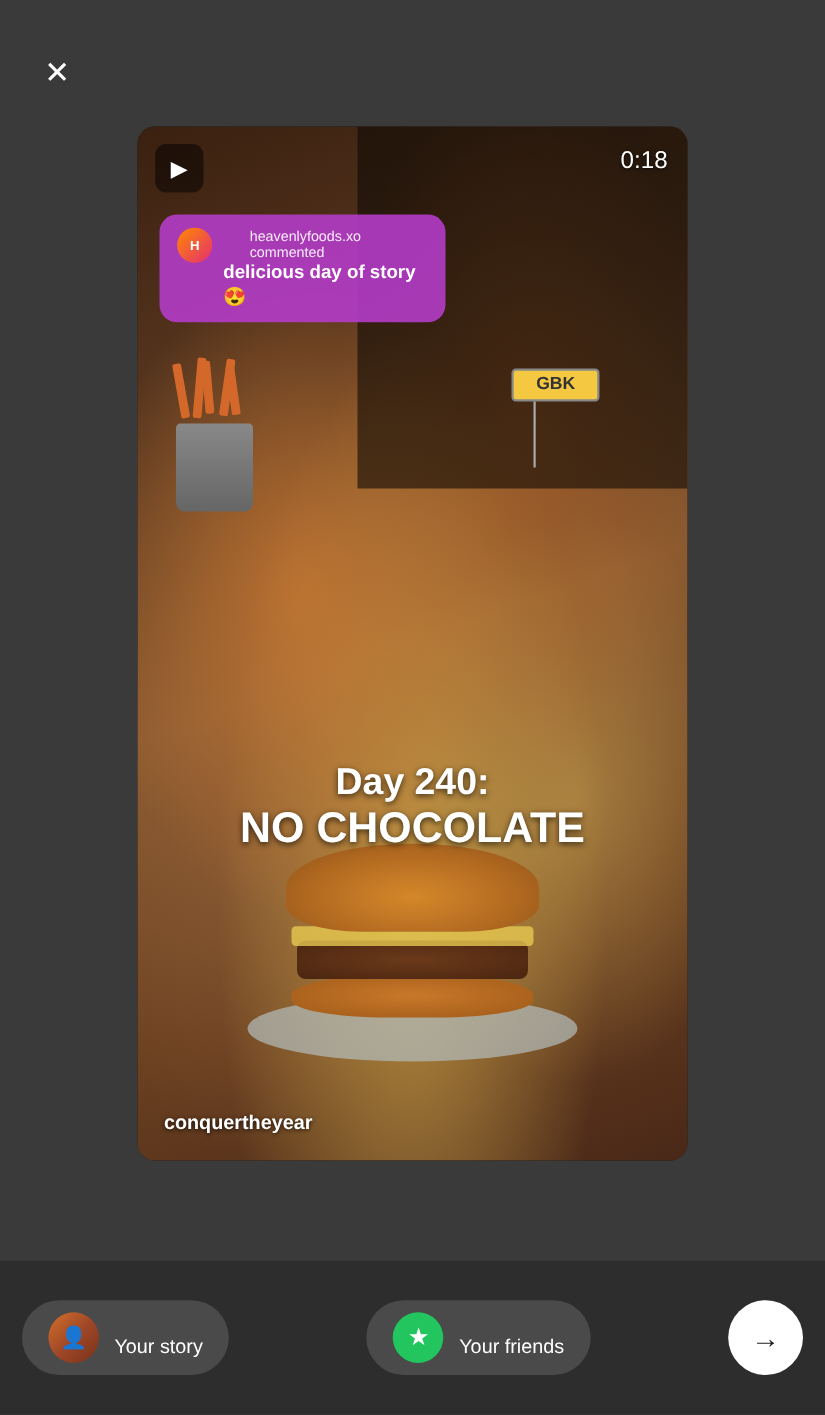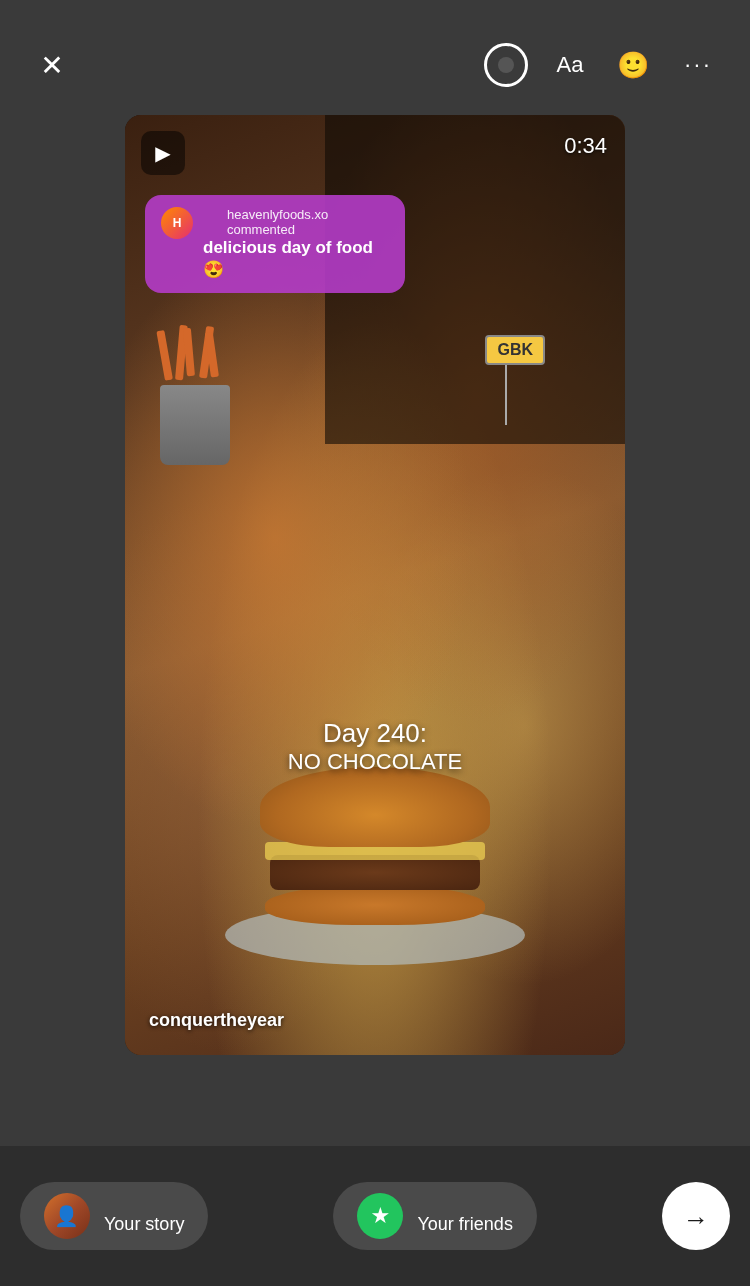--- a/index.html
+++ b/index.html
@@ -213,21 +213,21 @@
       width: 2px;
       height: 60px;
       background: #aaa;
       margin-left: 20px;
     }
 
     .flag-label {
       background: #f5c842;
       border: 2px solid #888;
       border-radius: 4px;
-      padding: 4px 10px;
+      padding: 4px 20px;
       font-size: 16px;
       font-weight: bold;
       color: #333;
       white-space: nowrap;
     }
 
     
     .story-icon {
       position: absolute;
       top: 16px;
@@ -301,30 +301,30 @@
       position: absolute;
       bottom: 280px;
       left: 50%;
       transform: translateX(-50%);
       text-align: center;
       white-space: nowrap;
     }
 
     .story-day {
       color: white;
-      font-size: 26px;
-      font-weight: 400;
+      font-size: 34px;
+      font-weight: 700;
       text-shadow: 0 2px 6px rgba(0,0,0,0.7);
       display: block;
     }
 
     .story-title {
       color: white;
-      font-size: 22px;
-      font-weight: 400;
+      font-size: 39px;
+      font-weight: 700;
       text-shadow: 0 2px 6px rgba(0,0,0,0.7);
       display: block;
     }
 
     .story-username {
       position: absolute;
       bottom: 24px;
       left: 24px;
       color: white;
       font-size: 18px;
@@ -428,28 +428,20 @@
       height: 35%;
       background: rgba(15,10,5,0.6);
       border-radius: 0 16px 0 0;
     }
   </style>
 </head>
 <body>
 
 <div class="top-toolbar">
   <div class="toolbar-icon">✕</div>
-  <div style="display:flex;align-items:center;gap:20px;">
-    <div class="record-btn">
-      <div class="record-inner"></div>
-    </div>
-    <div class="toolbar-icon" style="font-size:22px;font-weight:500;">Aa</div>
-    <div class="toolbar-icon" style="font-size:26px;">🙂</div>
-    <div class="toolbar-icon" style="font-size:22px;letter-spacing:2px;">···</div>
-  </div>
 </div>
 
 <div class="story-card">
   <div class="story-bg">
     <div class="food-bg-layer"></div>
 
     <div class="top-black-shirt"></div>
 
     <div class="burger-plate">
       <div class="plate"></div>
@@ -472,27 +464,27 @@
 
     <div class="gbk-flag">
       <div class="flag-label">GBK</div>
       <div class="flag-stick"></div>
     </div>
 
     <div class="story-icon">
       <span>▶</span>
     </div>
 
-    <div class="timer">0:34</div>
+    <div class="timer">0:18</div>
 
     <div class="comment-bubble">
       <div class="comment-avatar">H</div>
       <div class="comment-text-area">
         <div class="comment-username">heavenlyfoods.xo commented</div>
-        <div class="comment-main">delicious day of food 😍</div>
+        <div class="comment-main">delicious day of story 😍</div>
       </div>
     </div>
 
     <div class="story-text-overlay">
       <span class="story-day">Day 240:</span>
       <span class="story-title">NO CHOCOLATE</span>
     </div>
 
     <div class="story-username">conquertheyear</div>
   </div>

